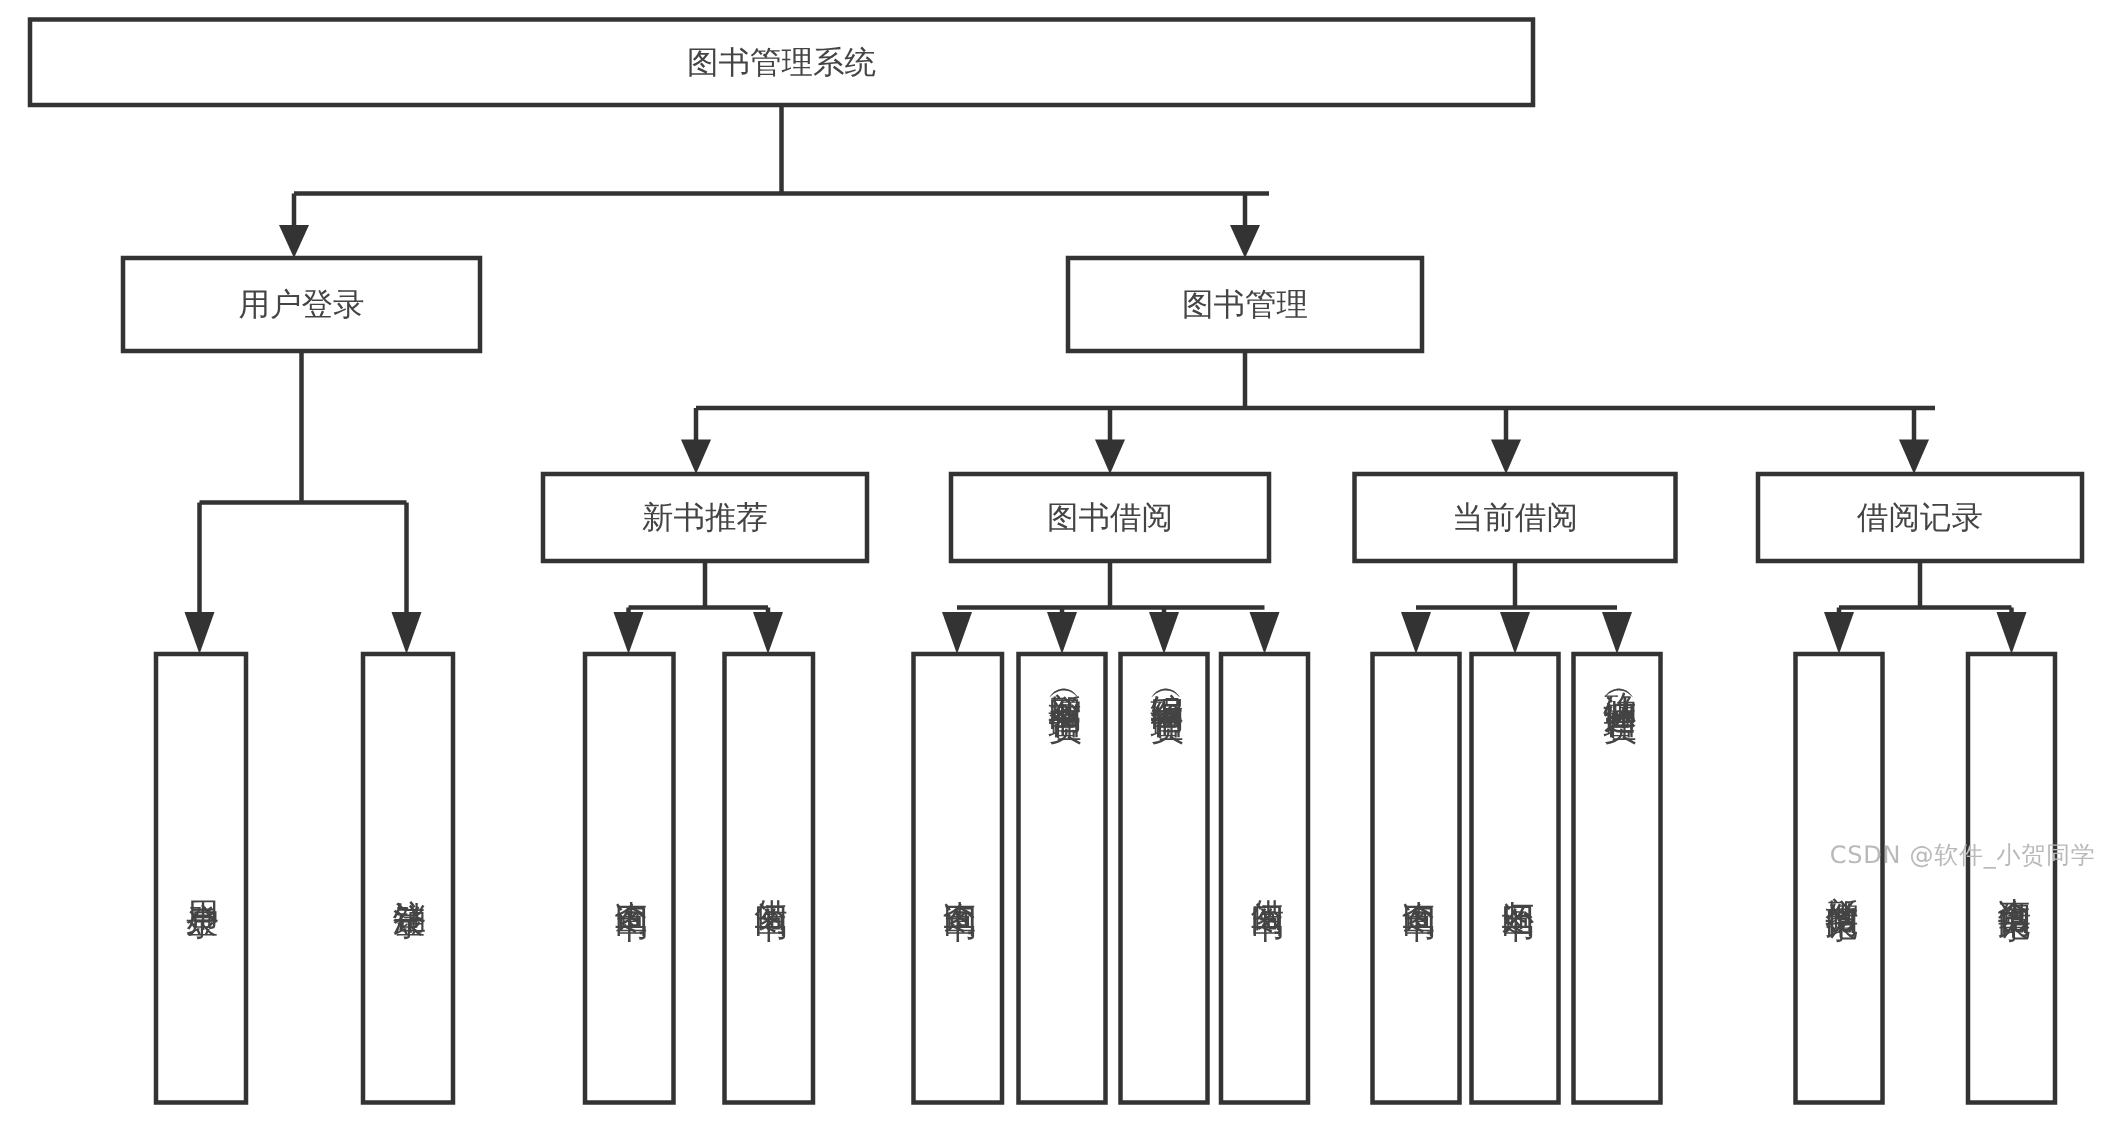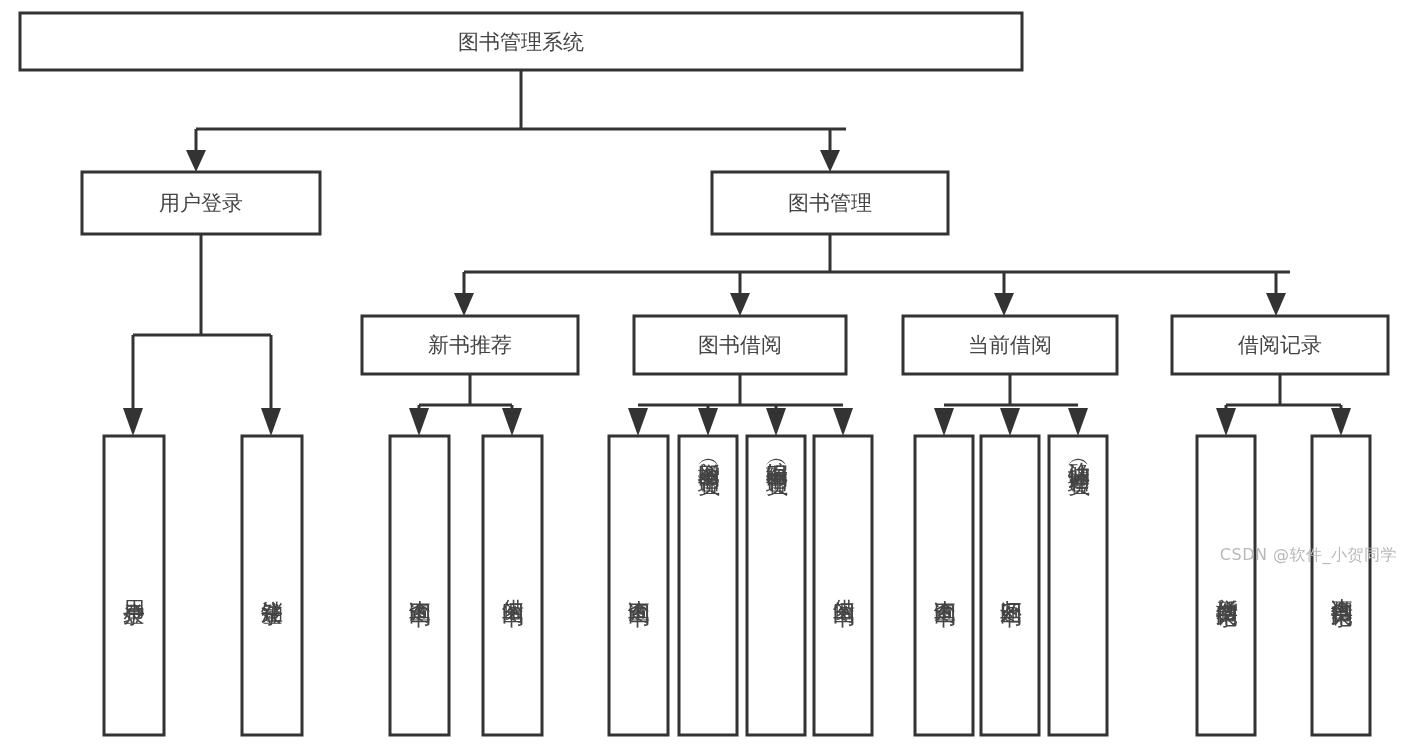--- a/index.html
+++ b/index.html
@@ -45,21 +45,21 @@
   .node-label {
     fill: #444444;
     font-family: "DejaVu Sans", "Liberation Sans", sans-serif;
     font-size: 21px;
     text-anchor: middle;
     dominant-baseline: middle;
   }
   .watermark {
     position: absolute;
     right: 8px;
-    bottom: 21px;
+    bottom: 6px;
     font-family: "DejaVu Sans", "Liberation Sans", sans-serif;
     font-size: 16px;
     color: #b9b9b9;
     letter-spacing: 0.5px;
     white-space: nowrap;
     pointer-events: none;
   }
 </style>
 </head>
 <body>

